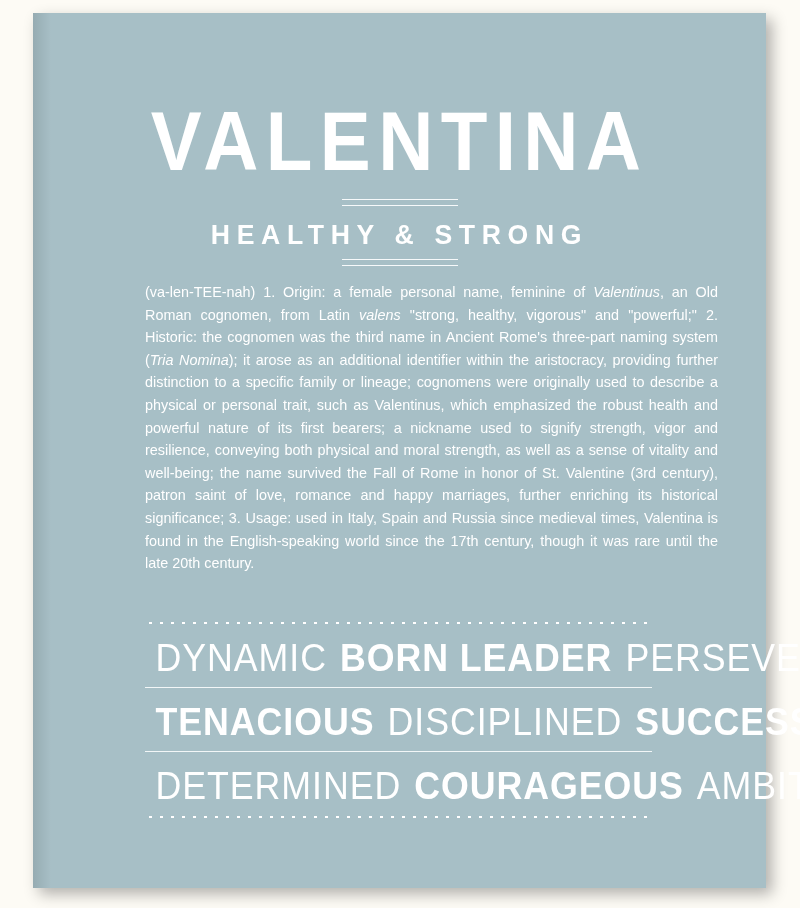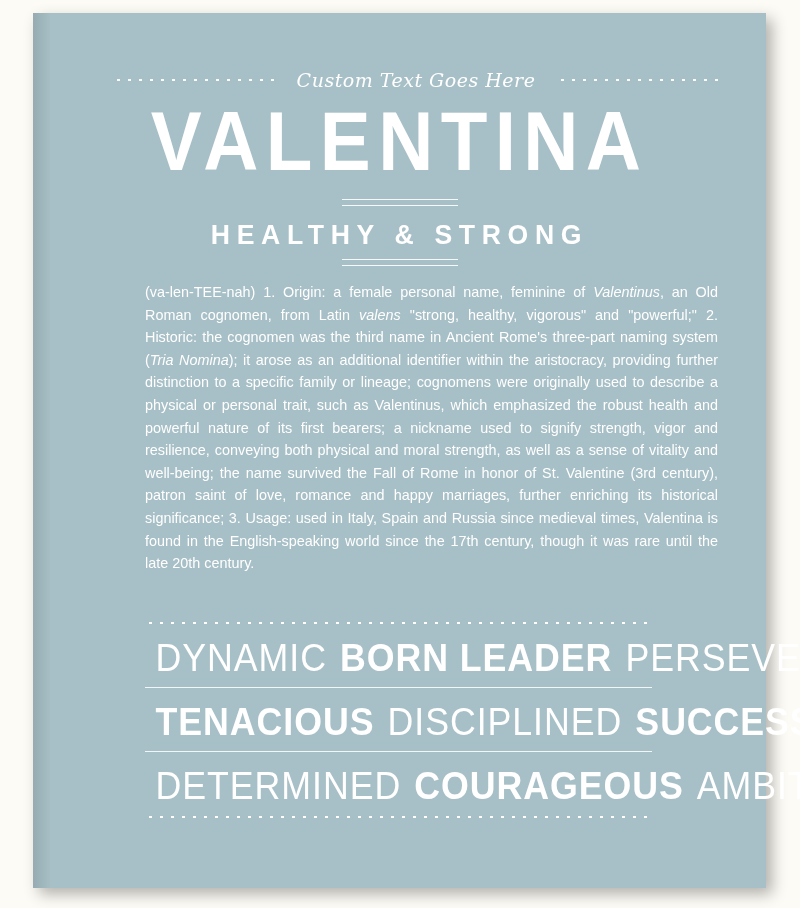--- a/index.html
+++ b/index.html
@@ -169,25 +169,20 @@
   .trait-line span { margin: 0 7px; }
   .t-light { font-weight: 400; }
   .t-bold  { font-weight: 700; }
 </style>
 </head>
 <body>
 
 <div id="poster-frame">
   <div class="content">
 
-    <div class="top-row">
-      <div class="dotline"></div>
-      <div class="custom-text">Custom Text Goes Here</div>
-      <div class="dotline"></div>
-    </div>
 
     <div class="name">VALENTINA</div>
 
     <div class="rule-wrap">
       <div class="rule-short"></div>
       <div class="rule-short second"></div>
     </div>
 
     <div class="meaning">HEALTHY &amp; STRONG</div>
 

